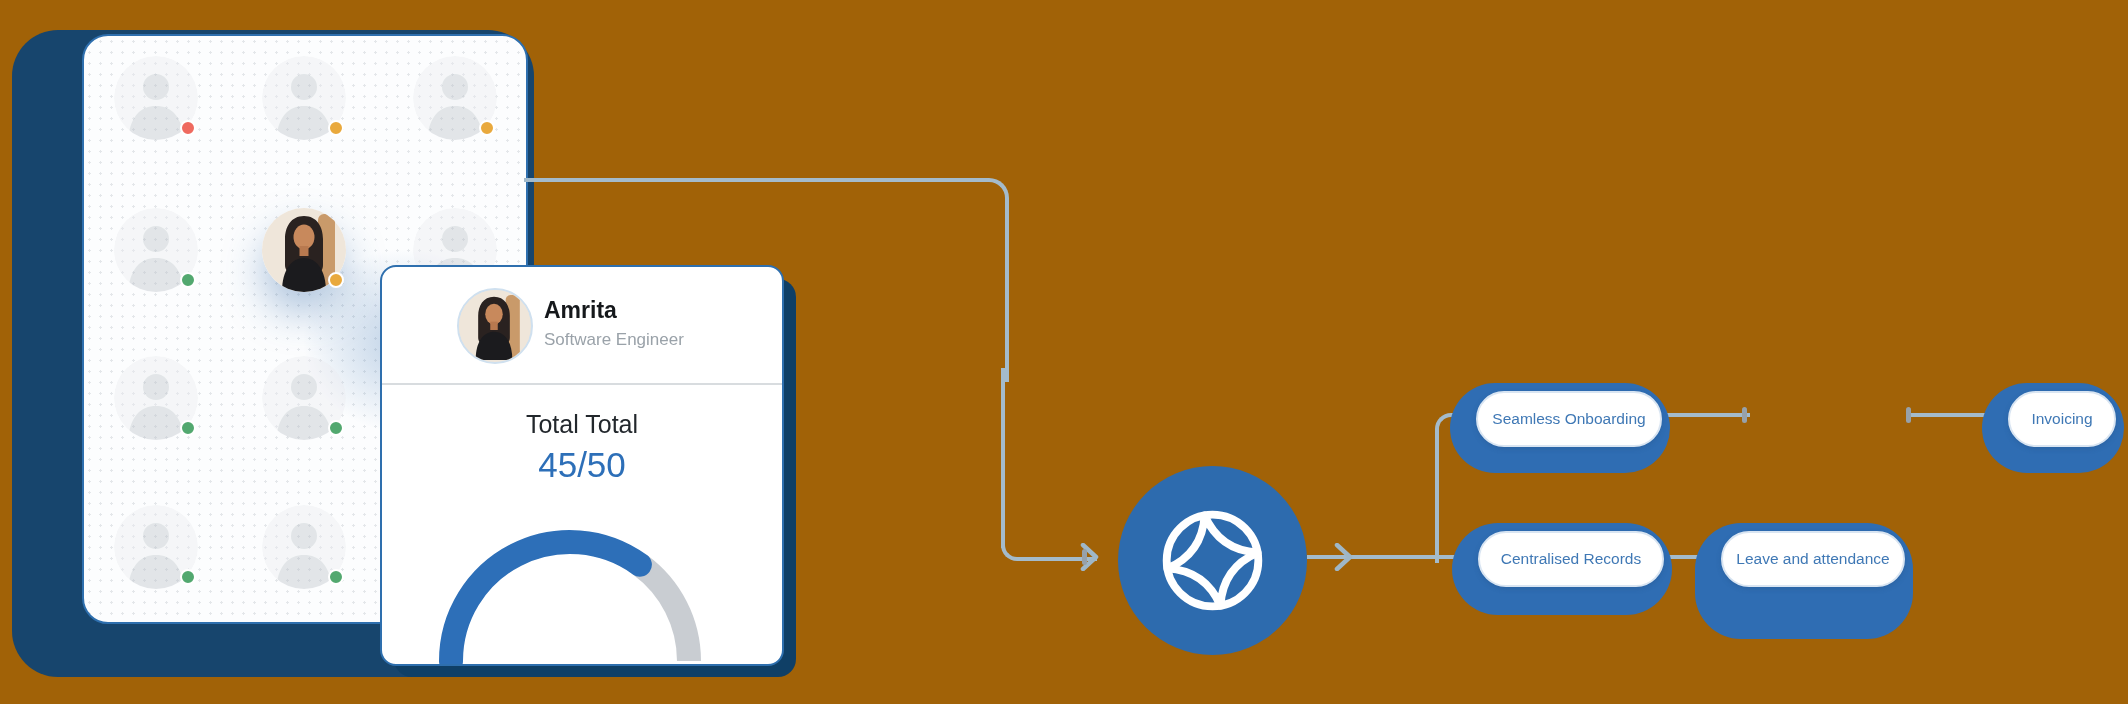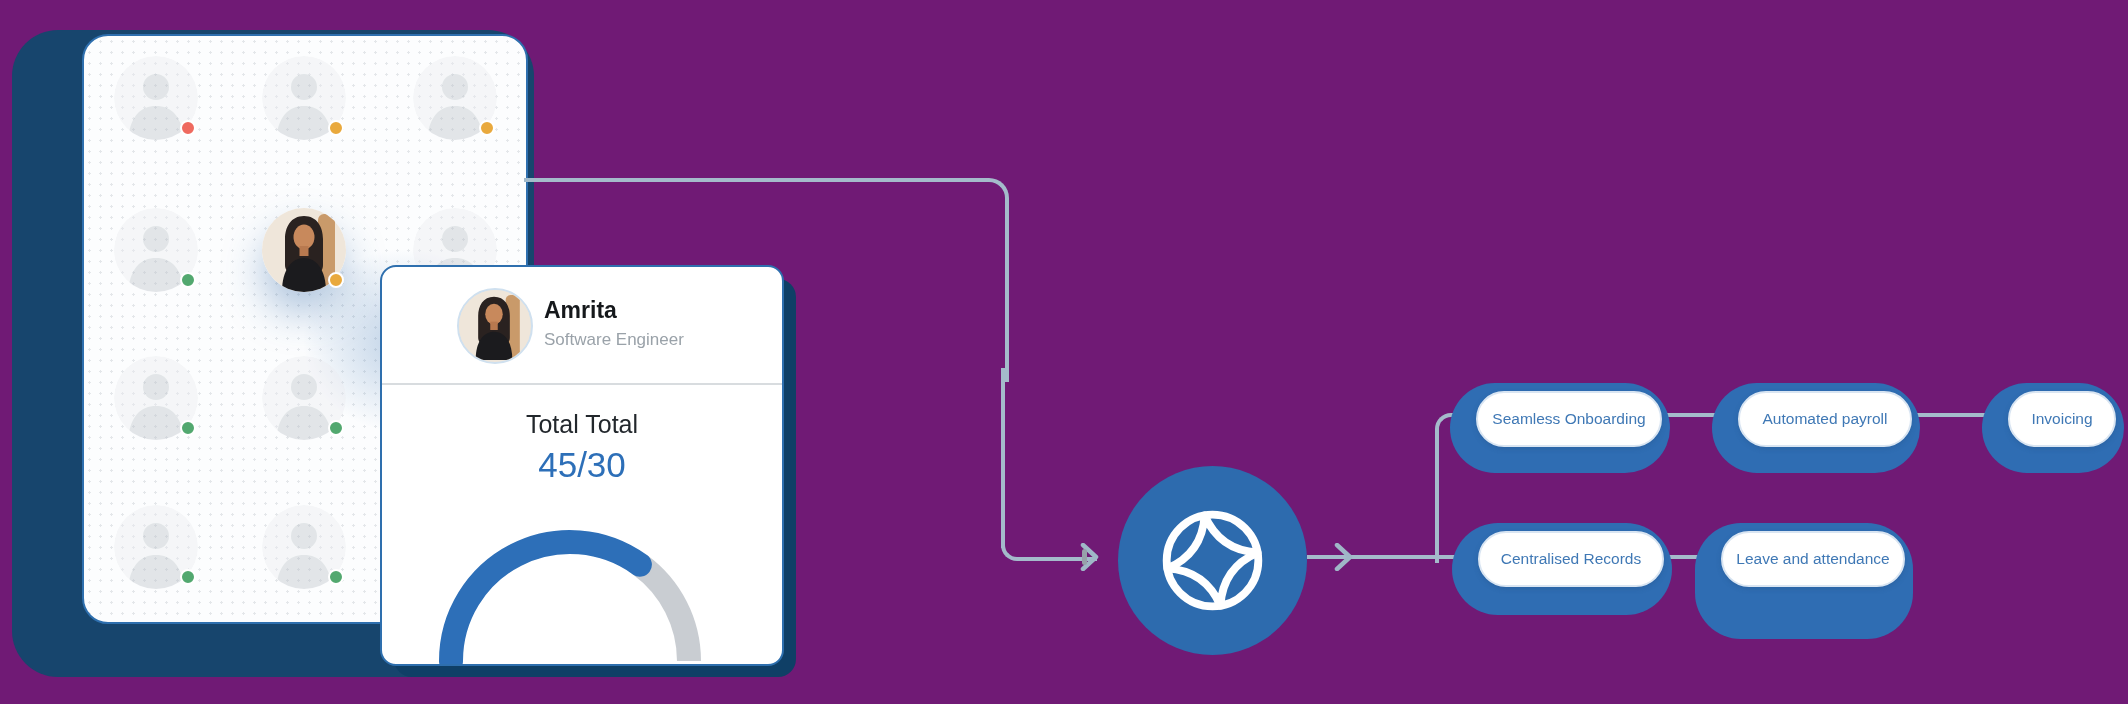--- a/index.html
+++ b/index.html
@@ -1,16 +1,16 @@
 <!DOCTYPE html>
 <html><head>
 <meta charset="utf-8">
 <style>
   html,body{margin:0;padding:0;background:#ffffff;}
-  .stage{position:relative;width:2128px;height:704px;background:#701a75;overflow:hidden;
+  .stage{position:relative;width:2128px;height:704px;background:#a16207;overflow:hidden;
          font-family:"Liberation Sans",sans-serif;}
 
   
   .panel-navy{position:absolute;left:12px;top:30px;width:522px;height:647px;
               background:#17456d;border-radius:46px;}
   .panel-white{position:absolute;left:82px;top:34px;width:442px;height:586px;
                background:#fcfdfe;border:2px solid #2e6fae;border-radius:26px;
                background-image:radial-gradient(circle,#e4e7ea 1px,transparent 1.3px);
                background-size:11px 11px;overflow:hidden;}
   .avatar-cell{position:absolute;width:84px;height:84px;}
@@ -180,21 +180,21 @@
           <rect x="56" y="6" width="17" height="78" rx="6" fill="#c99a6a"></rect>
           <path d="M42,8 C29,8 23,19 23,31 L23,57 C23,63 28,66 31,64 L53,64 C57,66 61,63 61,57 L61,31 C61,19 55,8 42,8 Z" fill="#2a2220"></path>
           <ellipse cx="42" cy="29" rx="10.5" ry="12.5" fill="#c8895c"></ellipse>
           <rect x="37.5" y="38" width="9" height="10" fill="#b8794f"></rect>
           <path d="M20,84 C20,61 30,50 42,50 C54,50 64,61 64,84 Z" fill="#1b1b1e"></path>
         </svg></div>
     <div class="emp-name">Amrita</div>
     <div class="emp-role">Software Engineer</div>
     <div class="card-divider"></div>
     <div class="score-label">Total Total</div>
-    <div class="score-value">45/30</div>
+    <div class="score-value">45/50</div>
     <svg class="gauge-svg" width="400" height="397" viewBox="0 0 400 397">
       <path id="gauge-track" fill="none" stroke-width="24" d="M257.9,297.7 A119,119 0 0 1 307.0,394.0" stroke="#c9cdd2"></path>
       <path id="gauge-fill" fill="none" stroke-width="24" stroke-linecap="round" d="M69.0,394.0 A119,119 0 0 1 257.9,297.7" stroke="#2d6fb8"></path>
     </svg>
   </div>
 
   <div class="elbow tr" style="left:524px;top:178px;width:481px;height:200px;"></div>
   <div class="ln" style="left:1001px;top:368px;width:4px;height:180px;"></div>
   <div class="elbow bl" style="left:1001px;top:540px;width:92px;height:17px;"></div>
   <svg class="chevron" style="left:1080px;top:543px;" width="20" height="28" viewBox="0 0 20 28">
@@ -224,23 +224,20 @@
   <div class="nub" style="left:1742px;top:407px;"></div>
   <div class="nub" style="left:1906px;top:407px;"></div>
   <div class="nub" style="left:2006px;top:407px;"></div>
   <div class="nub" style="left:1476px;top:549px;"></div>
   <div class="nub" style="left:1657px;top:549px;"></div>
   <div class="nub" style="left:1718px;top:549px;"></div>
 
   <div class="pill" style="left:1450px;top:383px;width:220px;height:90px;">
     <div class="pill-inner">Seamless Onboarding</div>
   </div>
-  <div class="pill" style="left:1712px;top:383px;width:208px;height:90px;">
-    <div class="pill-inner">Automated payroll</div>
-  </div>
   <div class="pill" style="left:1452px;top:523px;width:220px;height:92px;">
     <div class="pill-inner">Centralised Records</div>
   </div>
 
   <div class="pill" style="left:1982px;top:383px;width:142px;height:90px;">
     <div class="pill-inner">Invoicing</div>
   </div>
   <div class="pill" style="left:1695px;top:523px;width:218px;height:116px;">
     <div class="pill-inner">Leave and attendance</div>
   </div>

